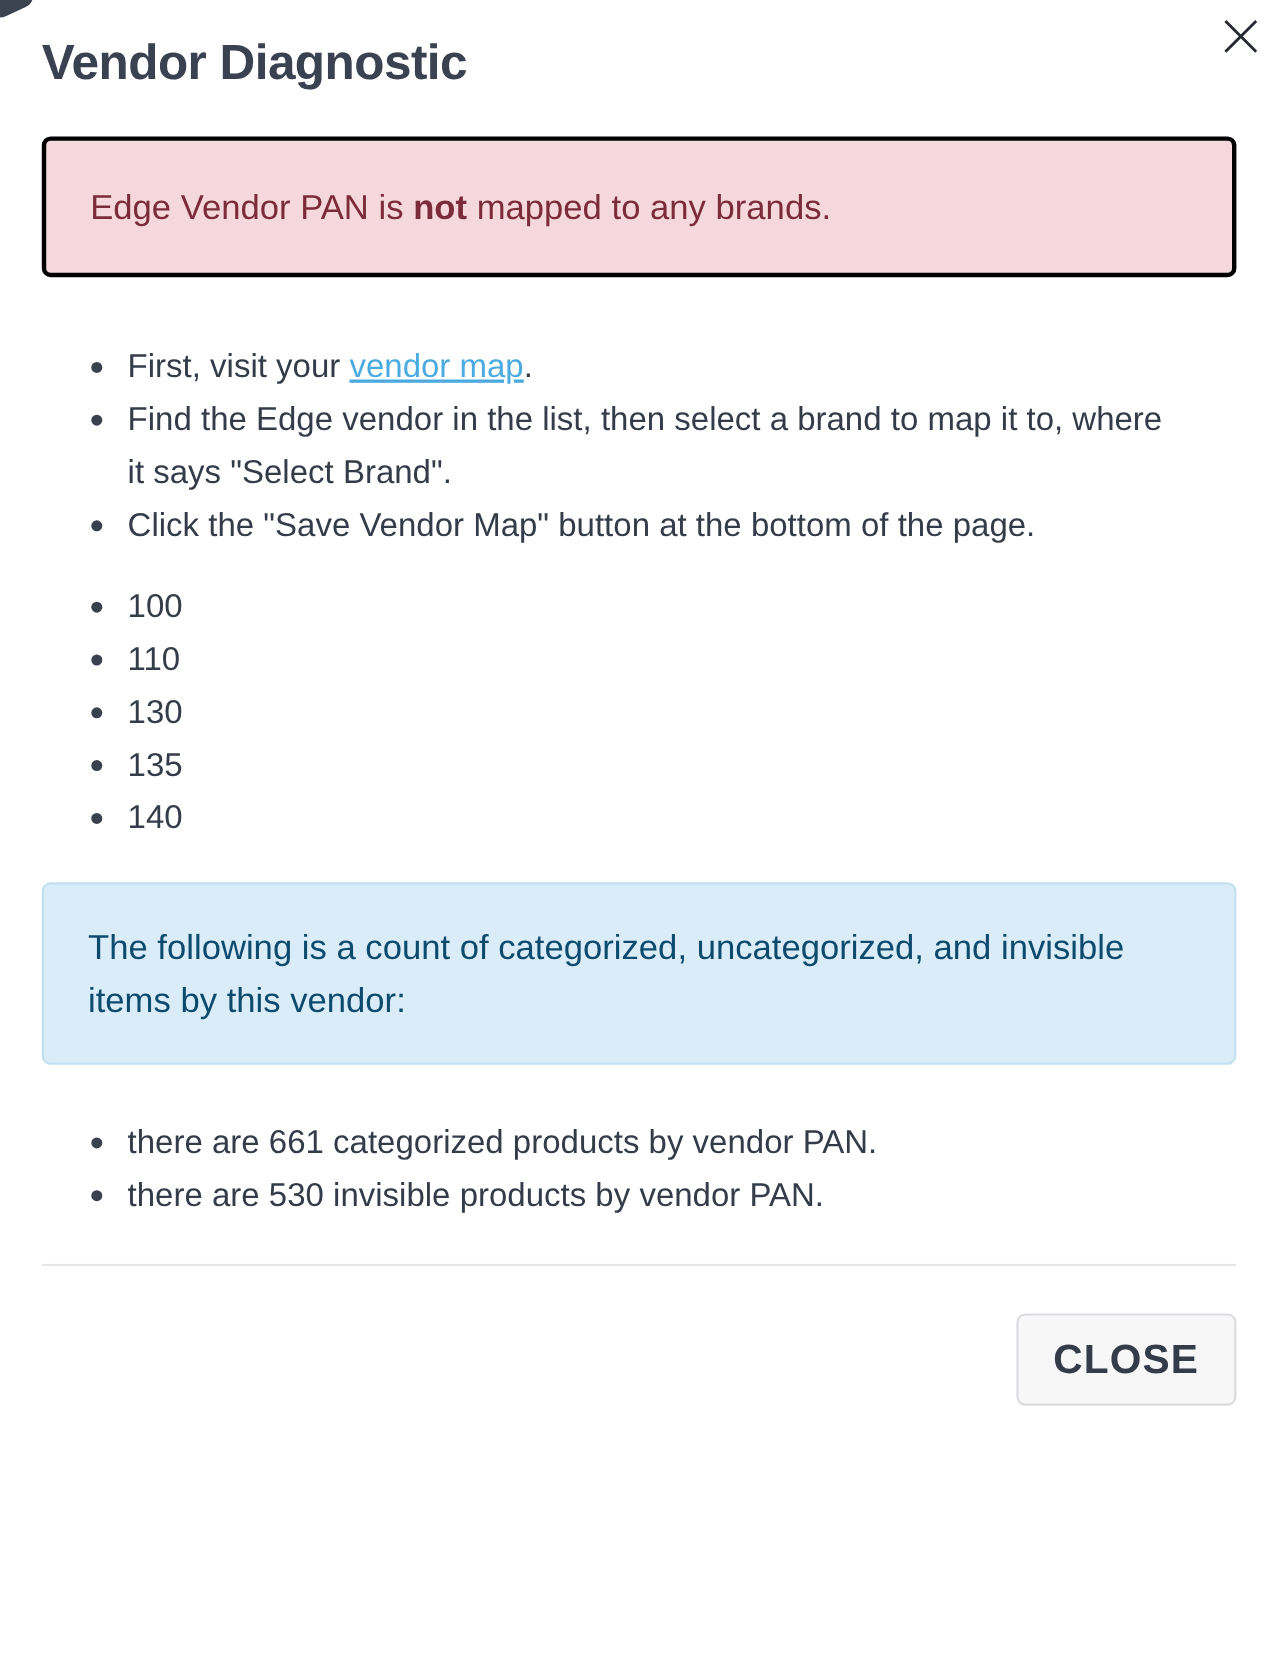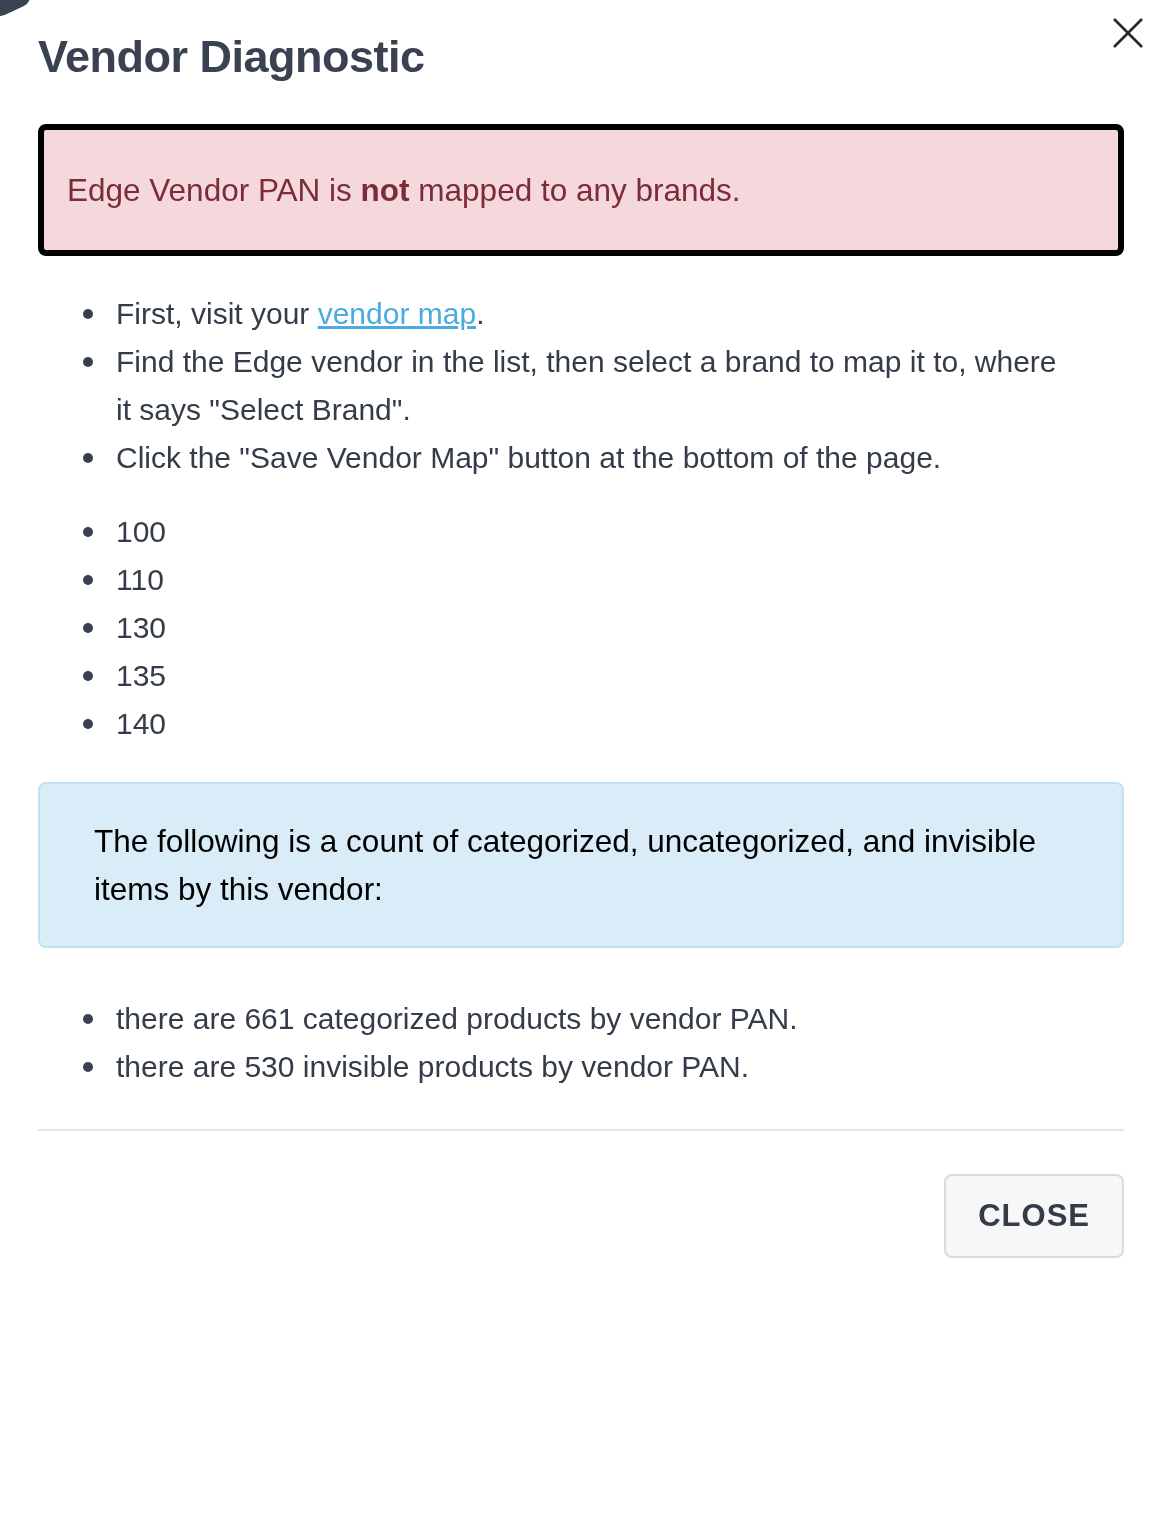--- a/index.html
+++ b/index.html
@@ -25,57 +25,57 @@
   }
 
   h1.title {
     padding-top: 30px;
     font-size: 45px; line-height: 53px; font-weight: bold;
     color: #3a4150; letter-spacing: -0.5px;
   }
 
   .alert { border-radius: 8px; margin-top: 41px; font-size: 31.5px; line-height: 48px; }
   .alert-danger {
-    background: #f5d8db; border: 6px solid #000000; color: #7b2b39;
-    padding: 36px 23px;
+    background: #f5d8db; border: 4px solid #000000; color: #7b2b39;
+    padding: 36px 40px;
   }
   .alert-danger strong { font-weight: bold; }
   .alert-info {
-    background: #d9ecf7; border: 2px solid #c2e0f0; color: #000000;
-    padding: 33px 54px; margin-top: 34px;
+    background: #d9ecf7; border: 2px solid #c2e0f0; color: #0c4a6e;
+    padding: 33px 40px; margin-top: 34px;
   }
 
   ul.bullets { list-style: none; font-size: 30px; line-height: 48px; }
   ul.bullets li { position: relative; }
   ul.bullets li::before {
     content: ""; position: absolute; left: -33px; top: 19px;
     width: 10px; height: 10px; border-radius: 50%; background: #3a414e;
   }
-  ul.steps  { margin-top: 34px; padding-left: 78px; }
+  ul.steps  { margin-top: 58px; padding-left: 78px; }
   ul.cats   { margin-top: 26px; padding-left: 78px; }
   ul.counts { margin-top: 47px; padding-left: 78px; }
 
   .preline { white-space: pre-line; }
   .note { font-style: italic; }
 
   a.link { color: #4babe1; text-decoration: underline; cursor: pointer; }
   a.link.italic { font-style: italic; }
 
   .muted-heading {
     margin-top: 36px; color: #8c92a0; font-size: 32px; line-height: 42px; font-weight: normal;
   }
 
   hr.divider { border: none; border-top: 2px solid #e5e6e8; margin-top: 38px; }
 
   .footer { display: flex; justify-content: flex-end; margin-top: 43px; }
   button.close-btn {
     min-width: 155px; height: 84px; padding: 0 32px;
     background: #f7f7f8; border: 2px solid #dadbde; border-radius: 8px;
     color: #343b49; font-family: "Liberation Sans", sans-serif;
-    font-size: 31px; font-weight: bold; letter-spacing: 1px; cursor: pointer;
+    font-size: 37px; font-weight: bold; letter-spacing: 1px; cursor: pointer;
   }
 </style>
 </head>
 <body>
 
 <div class="modal">
 
   <span class="corner-artifact"></span>
 
   <button class="close-x">

